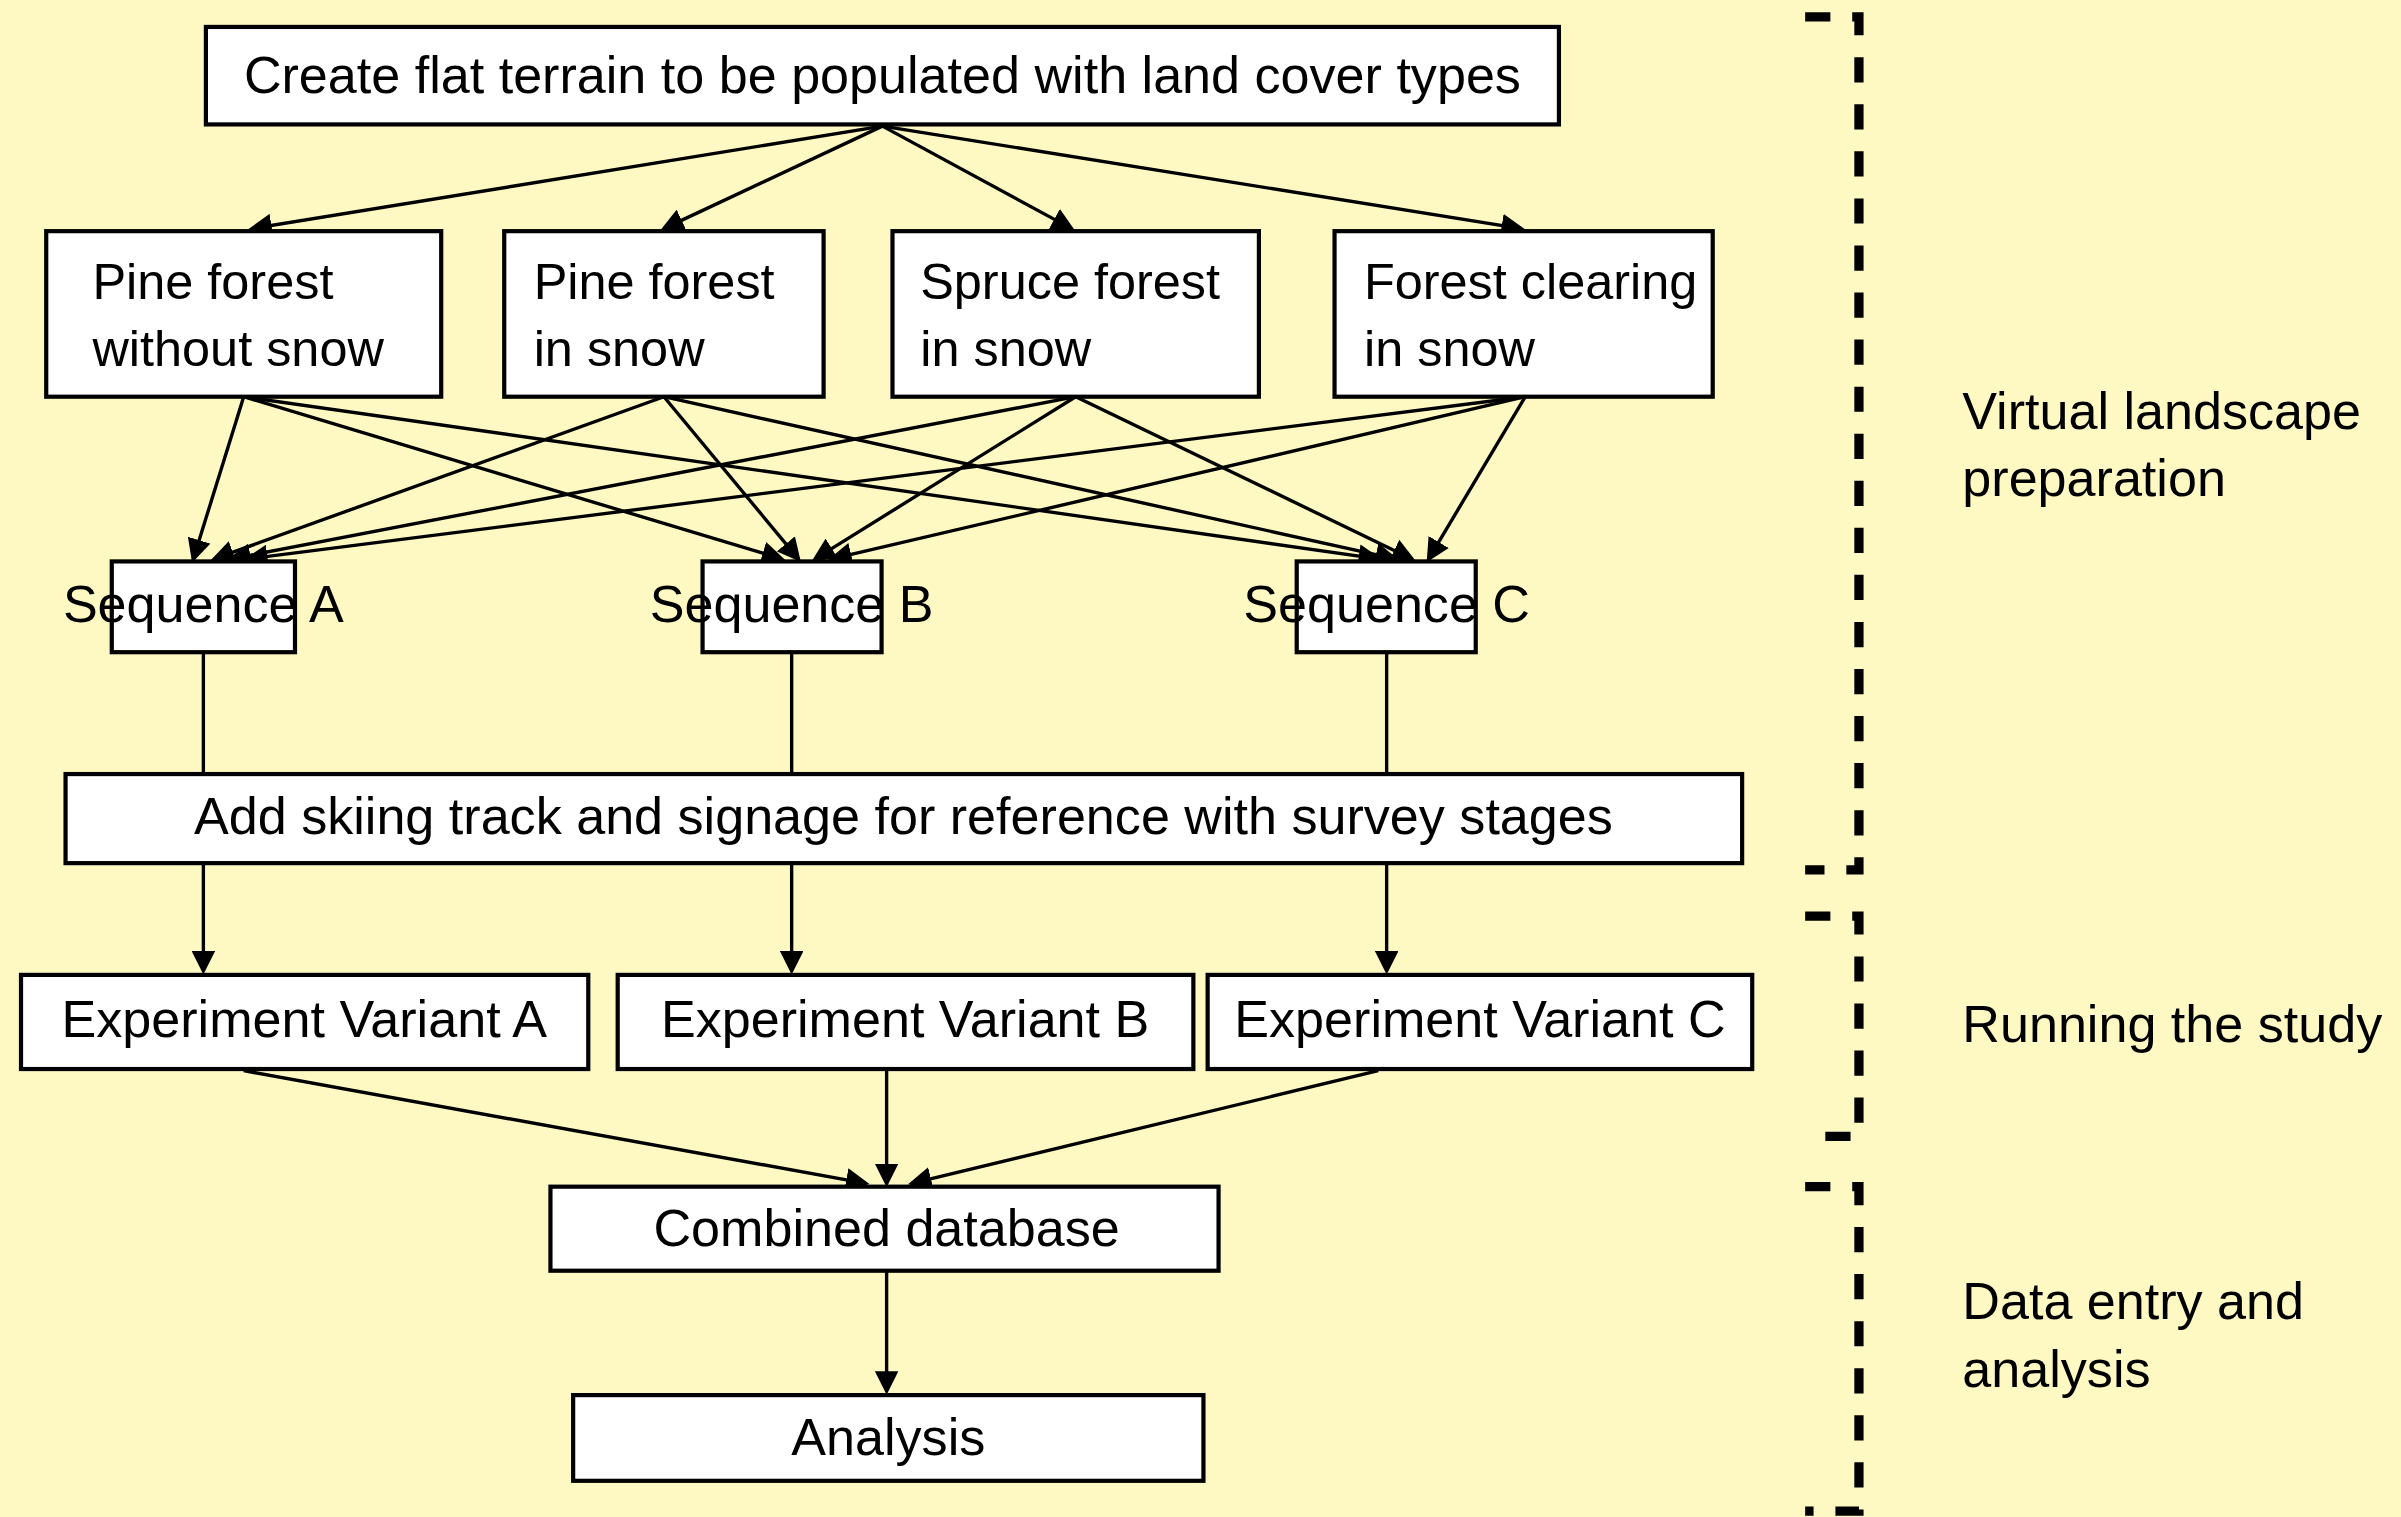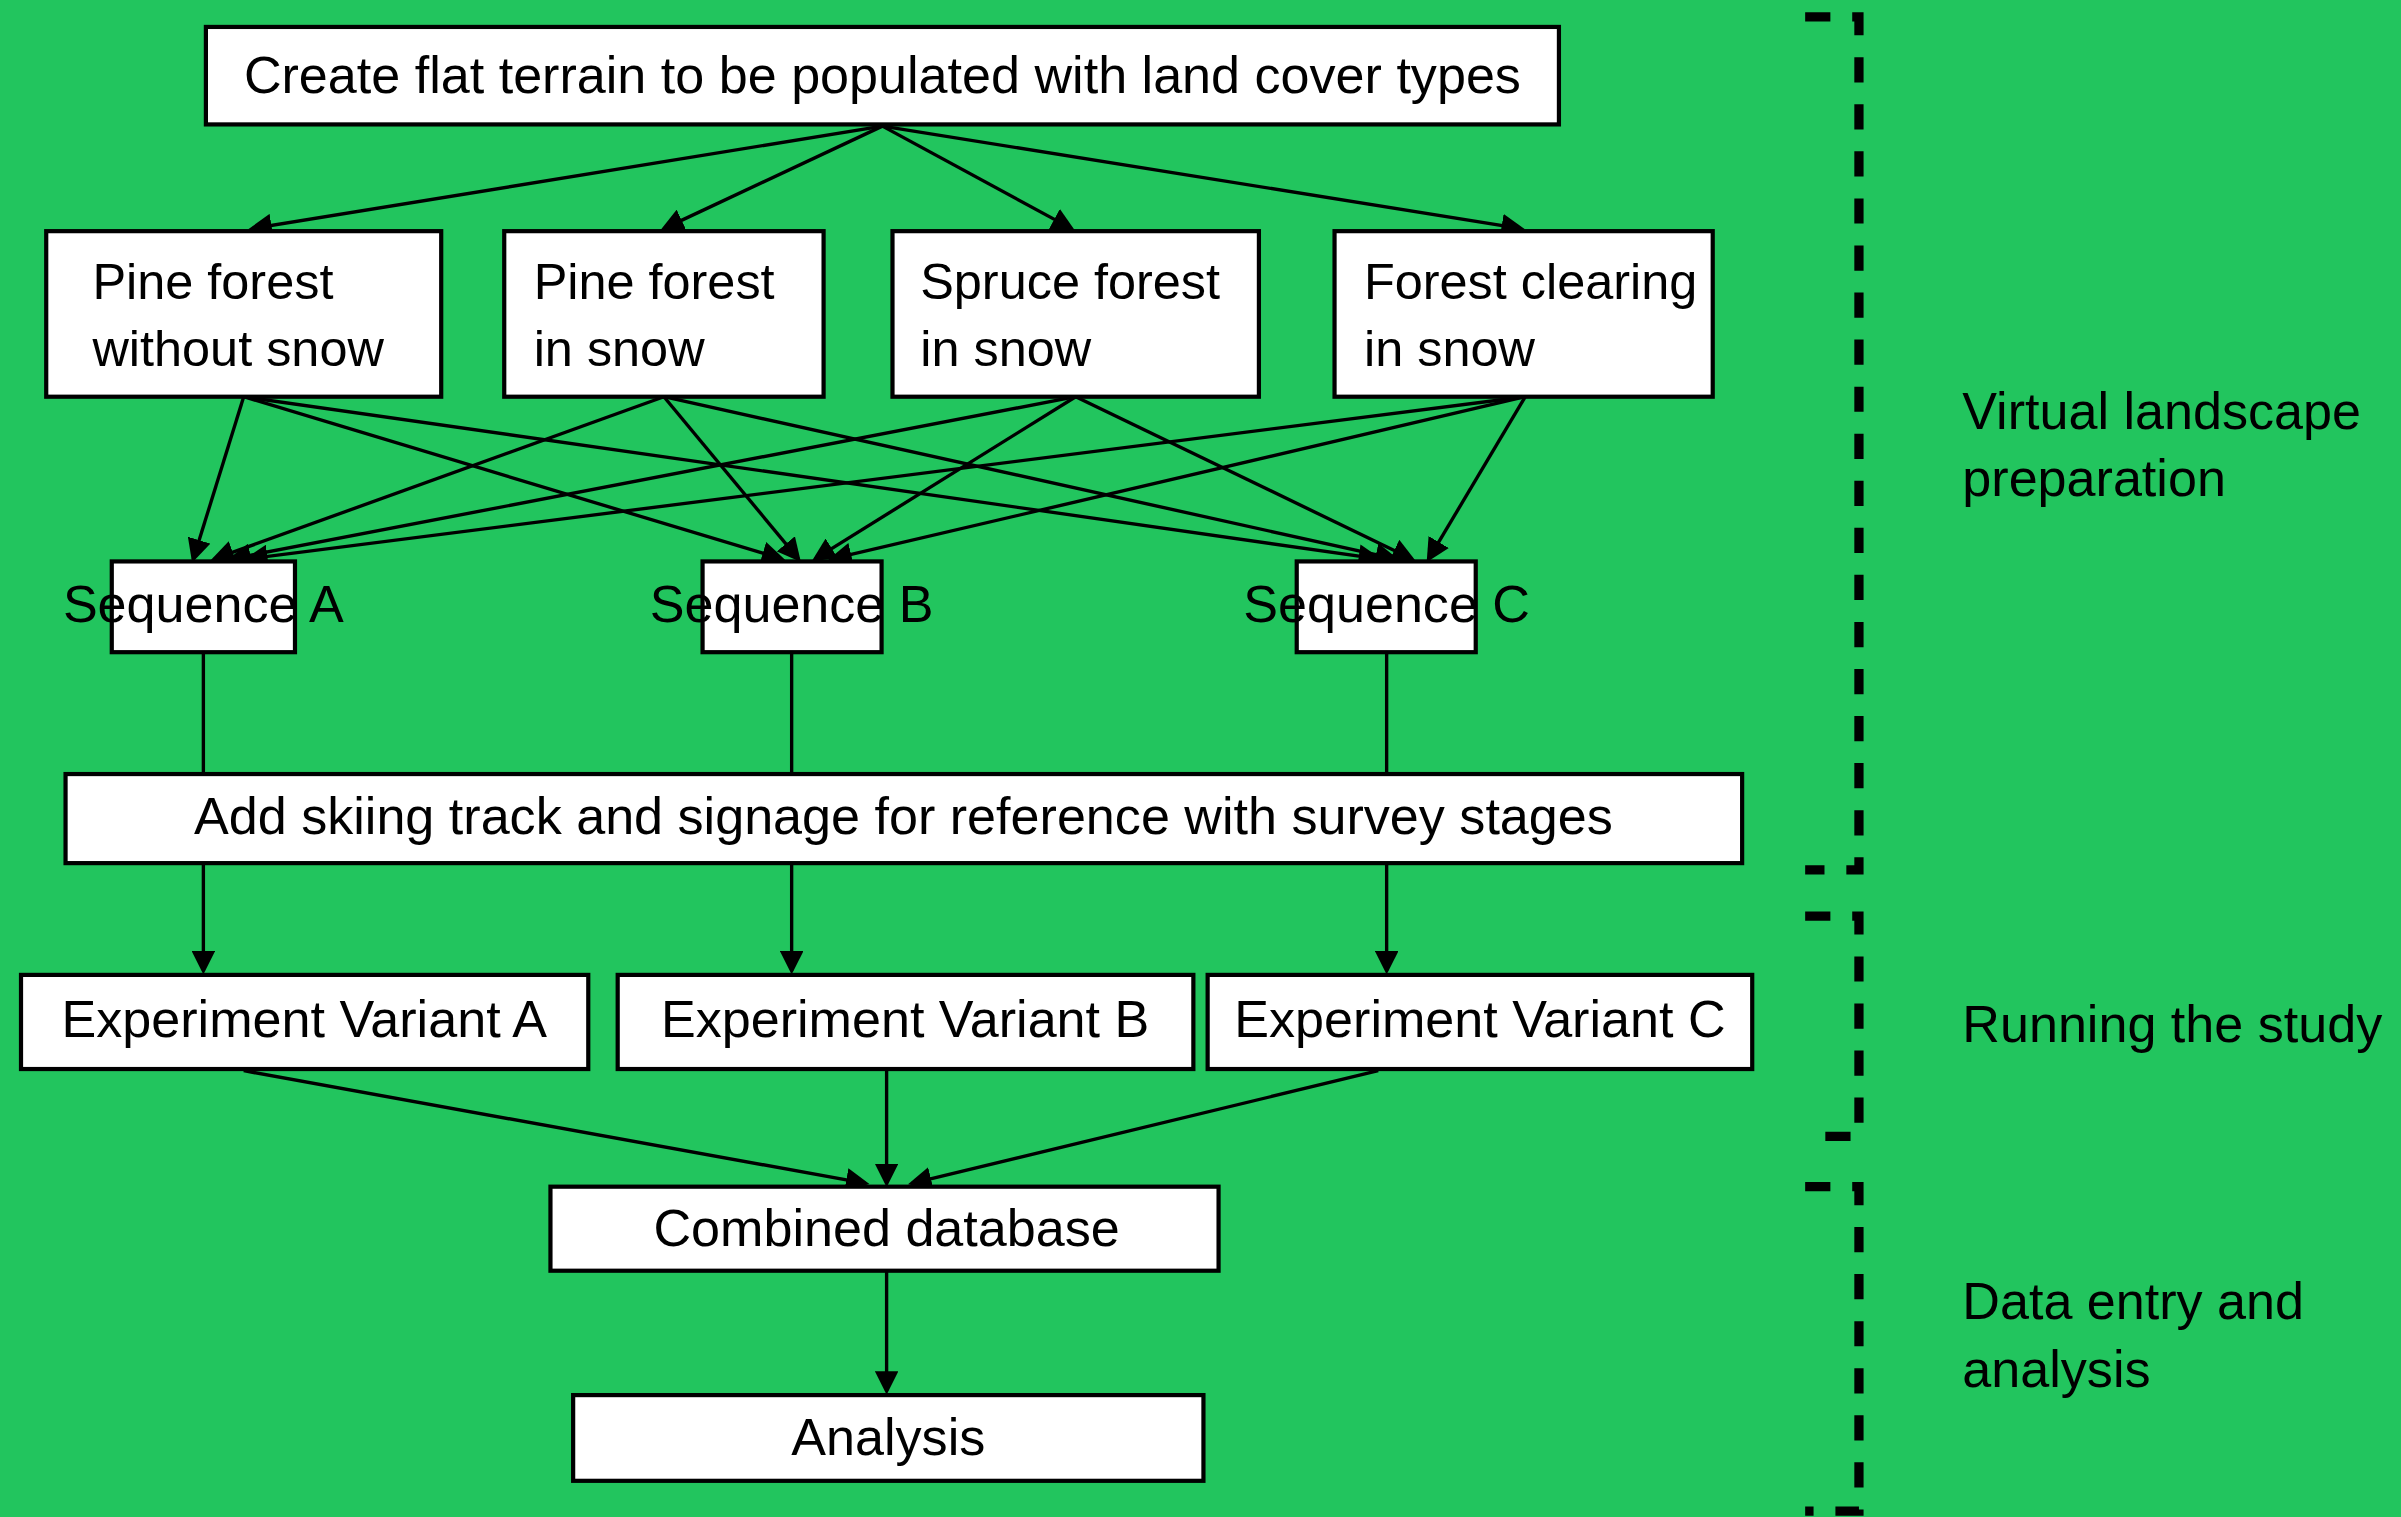--- a/index.html
+++ b/index.html
@@ -10,21 +10,21 @@
   body {
     font-family: "Liberation Sans", sans-serif;
     width: 2401px;
     height: 1517px;
     overflow: hidden;
   }
   #diagram-root {
     position: relative;
     width: 2401px;
     height: 1517px;
-    background: #22c55e;
+    background: #fef9c3;
   }
   svg.flow-svg {
     position: absolute;
     top: 0;
     left: 0;
     width: 2401px;
     height: 1517px;
     display: block;
   }
   .node-rect {

